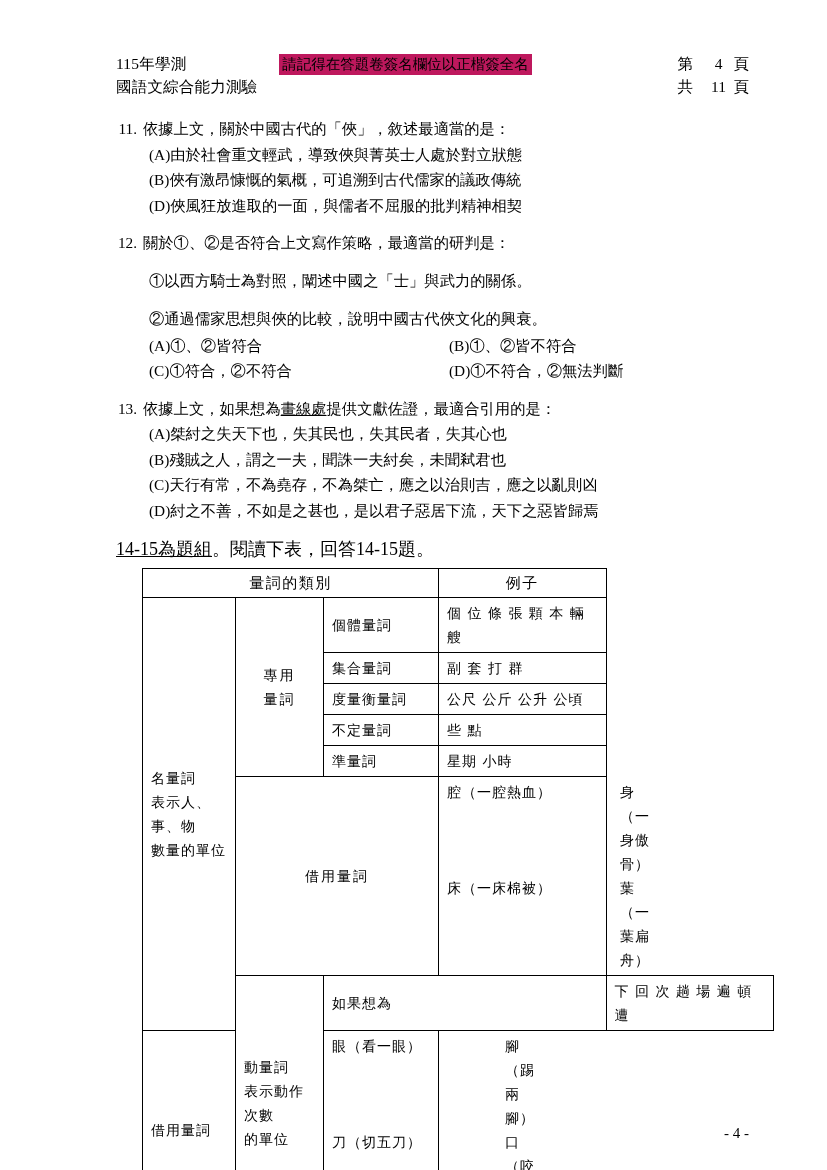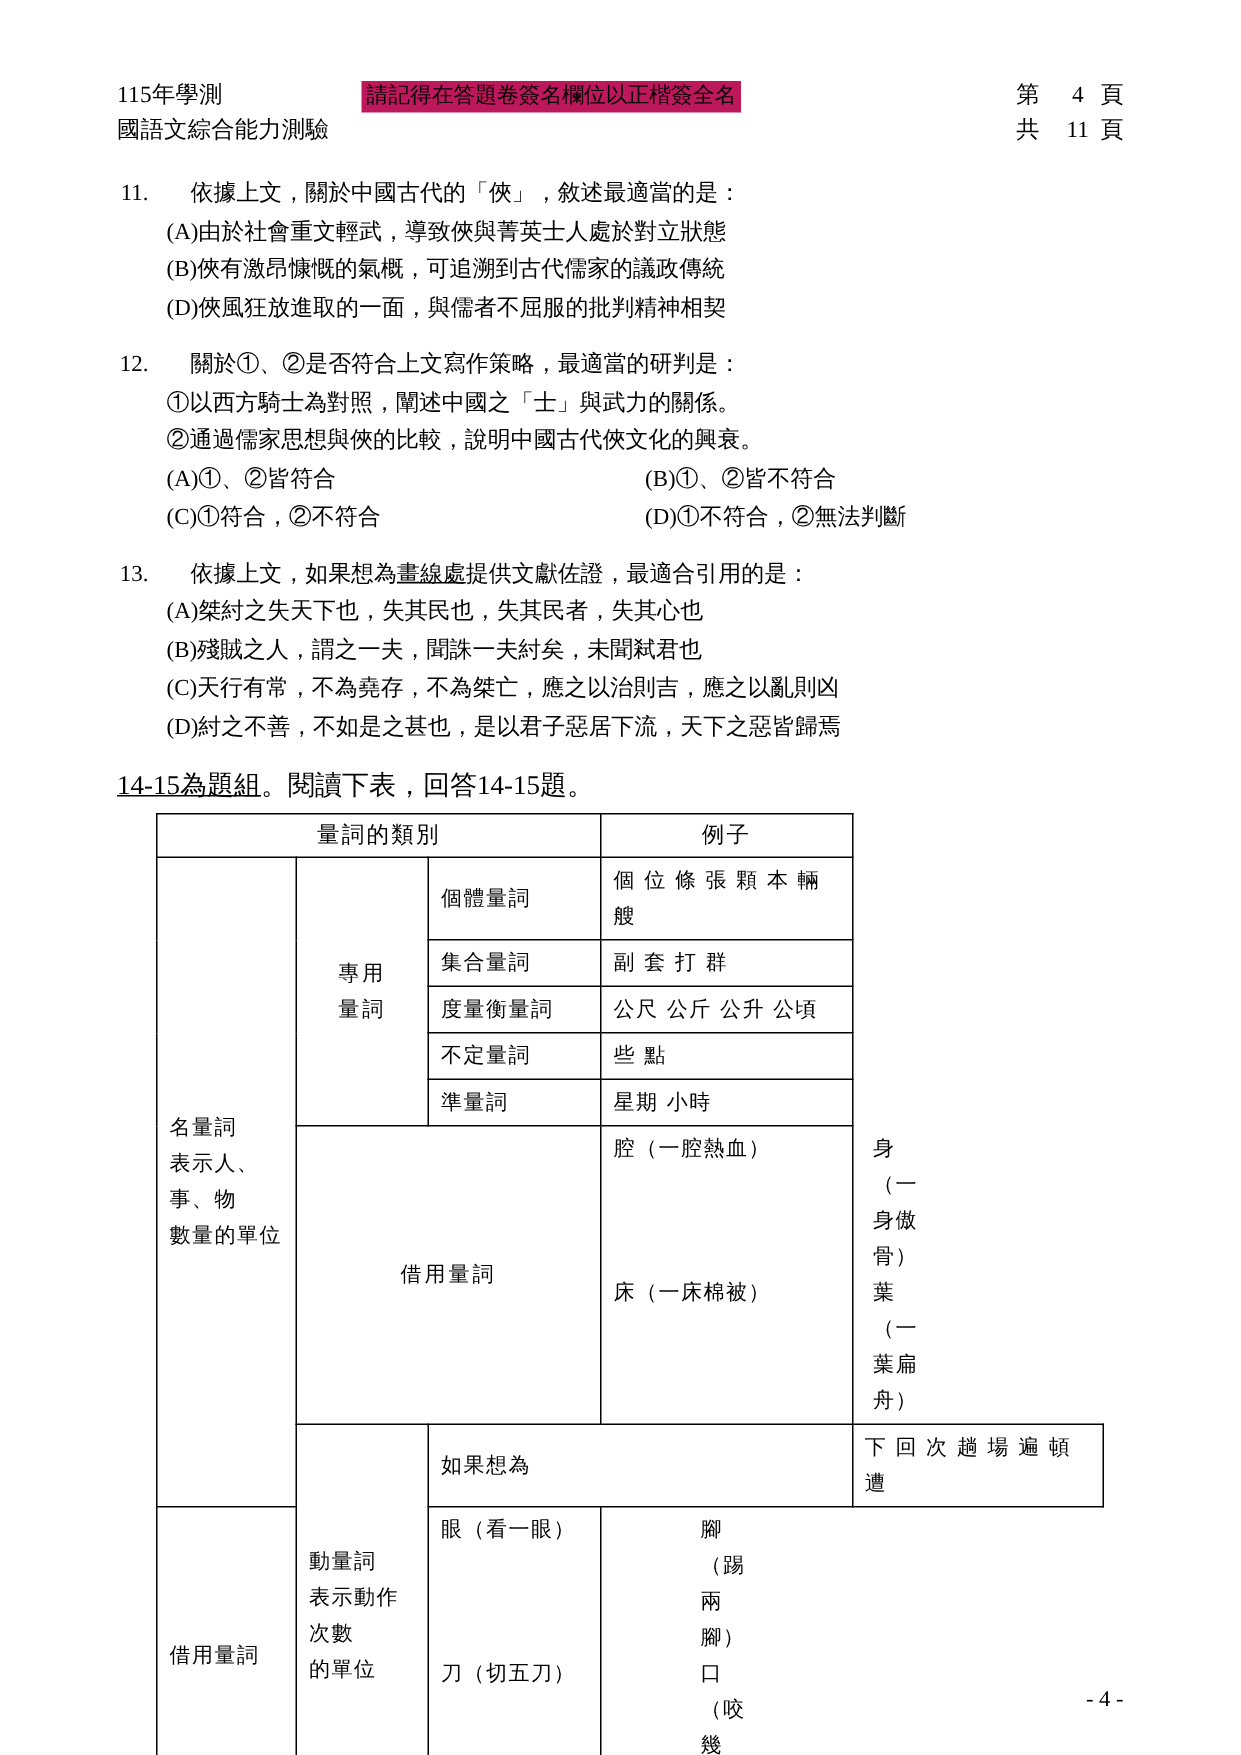--- a/index.html
+++ b/index.html
@@ -15,21 +15,21 @@
     color: #000000;
     overflow: hidden;
   }
 
   .page {
     position: absolute;
     left: 0; top: 0;
     width: 827px;
     height: 1170px;
     box-sizing: border-box;
-    padding: 52px 78px 0 78px;
+    padding: 52px 78px 0 116px;
   }
 
   
   .header {
     display: flex;
     align-items: flex-start;
     justify-content: space-between;
     height: 52px;
     font-size: 15.5px;
     line-height: 23px;
@@ -62,36 +62,36 @@
 
   
   .q {
     margin-top: 12px;
     font-size: 15.3px;
     line-height: 25.5px;
   }
   .q-stem {
     display: flex;
     align-items: flex-end;
-    gap: 22px;
   }
   .q-num {
     width: 27px;
     flex: 0 0 27px;
     text-align: right;
     padding-right: 6px;
     box-sizing: border-box;
     font-family: "Liberation Serif", serif;
   }
   .q-text { flex: 1; }
   .opt {
     margin-left: 33px;
   }
   .opt-kai {
     font-family: "DejaVu Serif", "Liberation Serif", serif;
+    margin-top: 13px;
   }
   .opts-2col {
     margin-left: 33px;
     display: flex;
   }
   .opts-2col .col { width: 50%; }
   .u { text-decoration: underline; }
 
   .group-head {
     margin-top: 14px;

